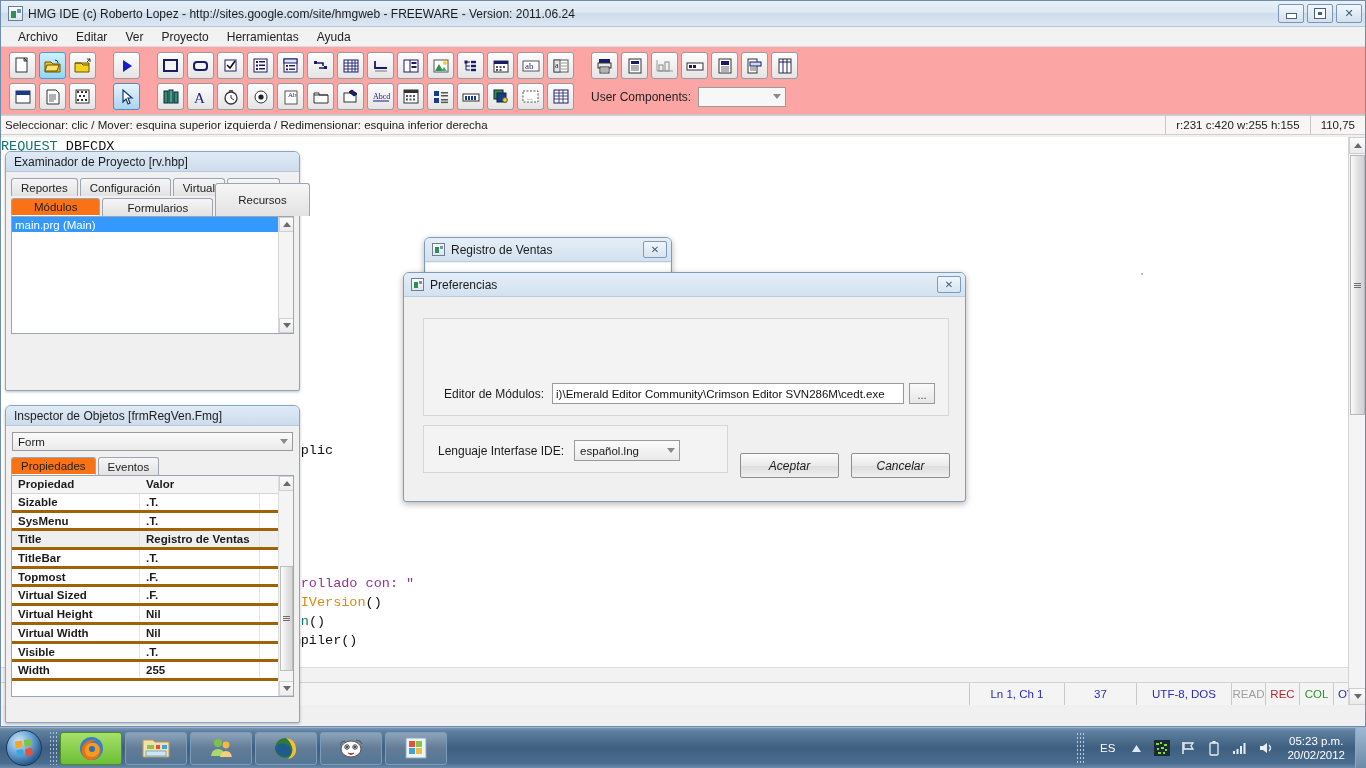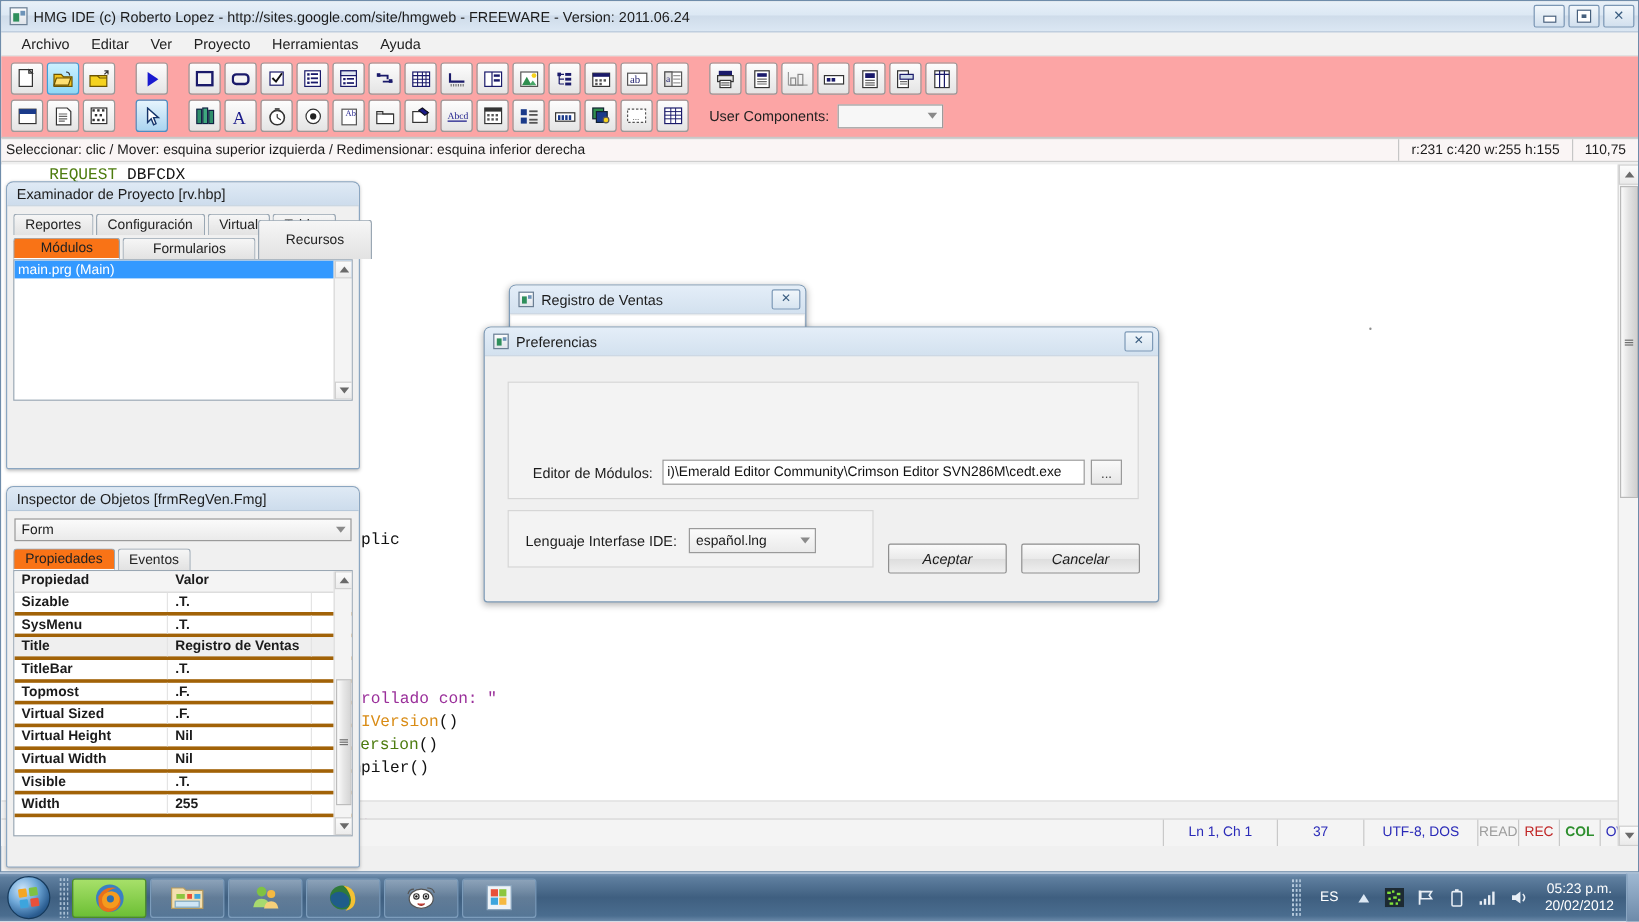--- a/index.html
+++ b/index.html
@@ -95,21 +95,21 @@
   #editor-area {
     position:absolute; left:0; top:136px; width:1366px; height:568px;
     background:#ffffff; overflow:hidden;
   }
   #code {
     position:absolute; left:0; top:0;
     font-family:"Liberation Mono","DejaVu Sans Mono",monospace;
     font-size:13.5px; line-height:19px; white-space:pre;
     color:#111;
   }
-  #code .kw { color:#4d7c0f;padding-left:40px; }
+  #code .kw { color:#0f766e; }
   #code .fn { color:#d98c16; }
   #code .str { color:#9a2f9a; }
   #code .blk { color:#111; }
 
   
   #ed-vscroll {
     position:absolute; right:0; top:136px; width:17px; height:568px;
     background:#f4f4f4; border-left:1px solid #d4d4d4;
   }
   #ed-vscroll .sb-up, #ed-vscroll .sb-dn {
@@ -136,21 +136,21 @@
     display:flex; align-items:center; font-size:11.5px; color:#2a2ab8;
     justify-content:flex-end;
   }
   #ed-status .st { border-left:1px solid #c9c9c9; height:100%; display:flex; align-items:center; justify-content:center; }
   #ed-status .st.lnch { width:95px; }
   #ed-status .st.num { width:72px; }
   #ed-status .st.enc { width:95px; }
   #ed-status .st.flag { width:34px; }
   #ed-status .f-read { color:#9d9d9d; }
   #ed-status .f-rec { color:#c02626; }
-  #ed-status .f-col { color:#2e8f2e;font-weight:bold; }
+  #ed-status .f-col { color:#2e8f2e; }
   #ed-status .f-ovr { color:#2a2ab8; }
 
   
   #ed-hscroll {
     position:absolute; left:0; bottom:23px; width:1366px; height:15px;
     background:#f2f2f2; border-top:1px solid #dcdcdc;
     display:flex; align-items:center;
   }
   #ed-hscroll .hs-left { width:15px; height:14px; display:flex; align-items:center; justify-content:center; }
   #ed-hscroll .hs-right { margin-left:auto; width:15px; height:14px; display:flex; align-items:center; justify-content:center; }

